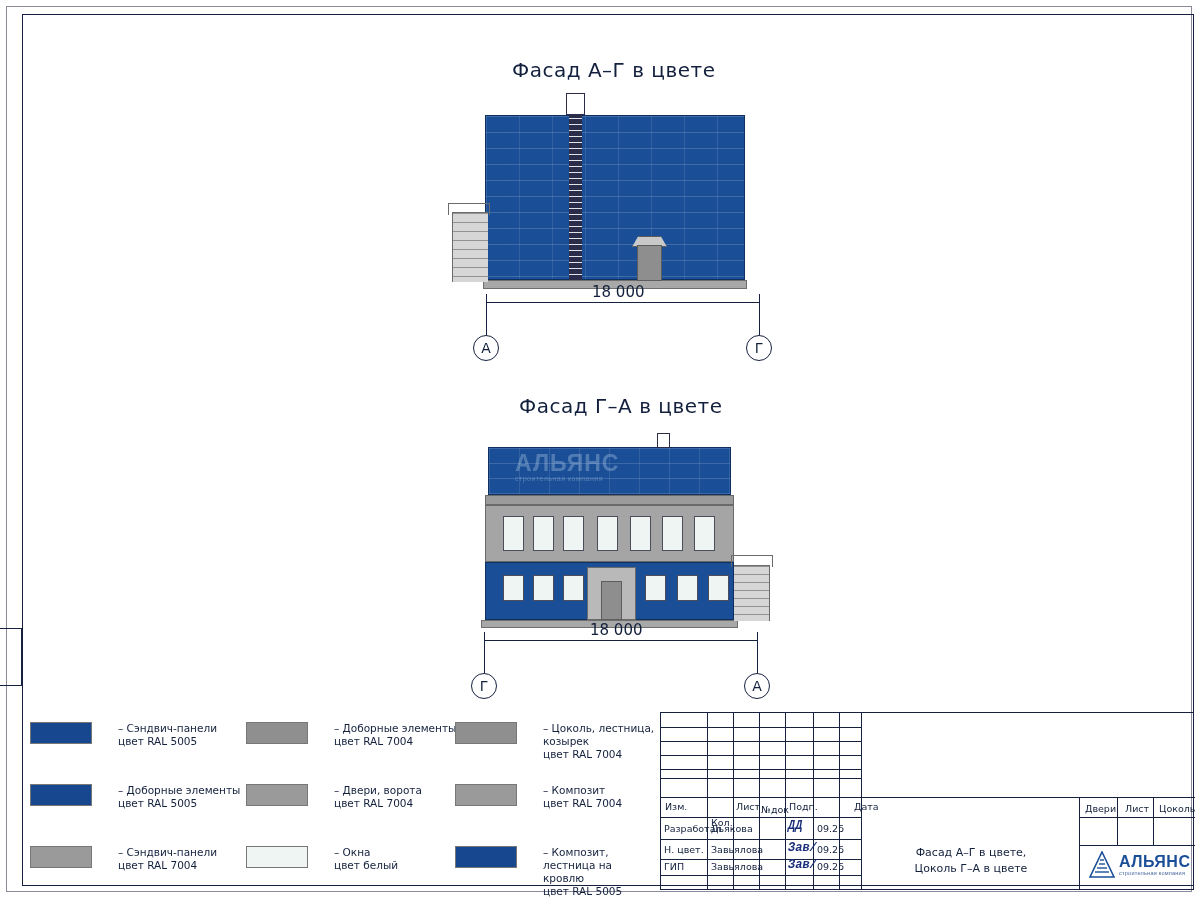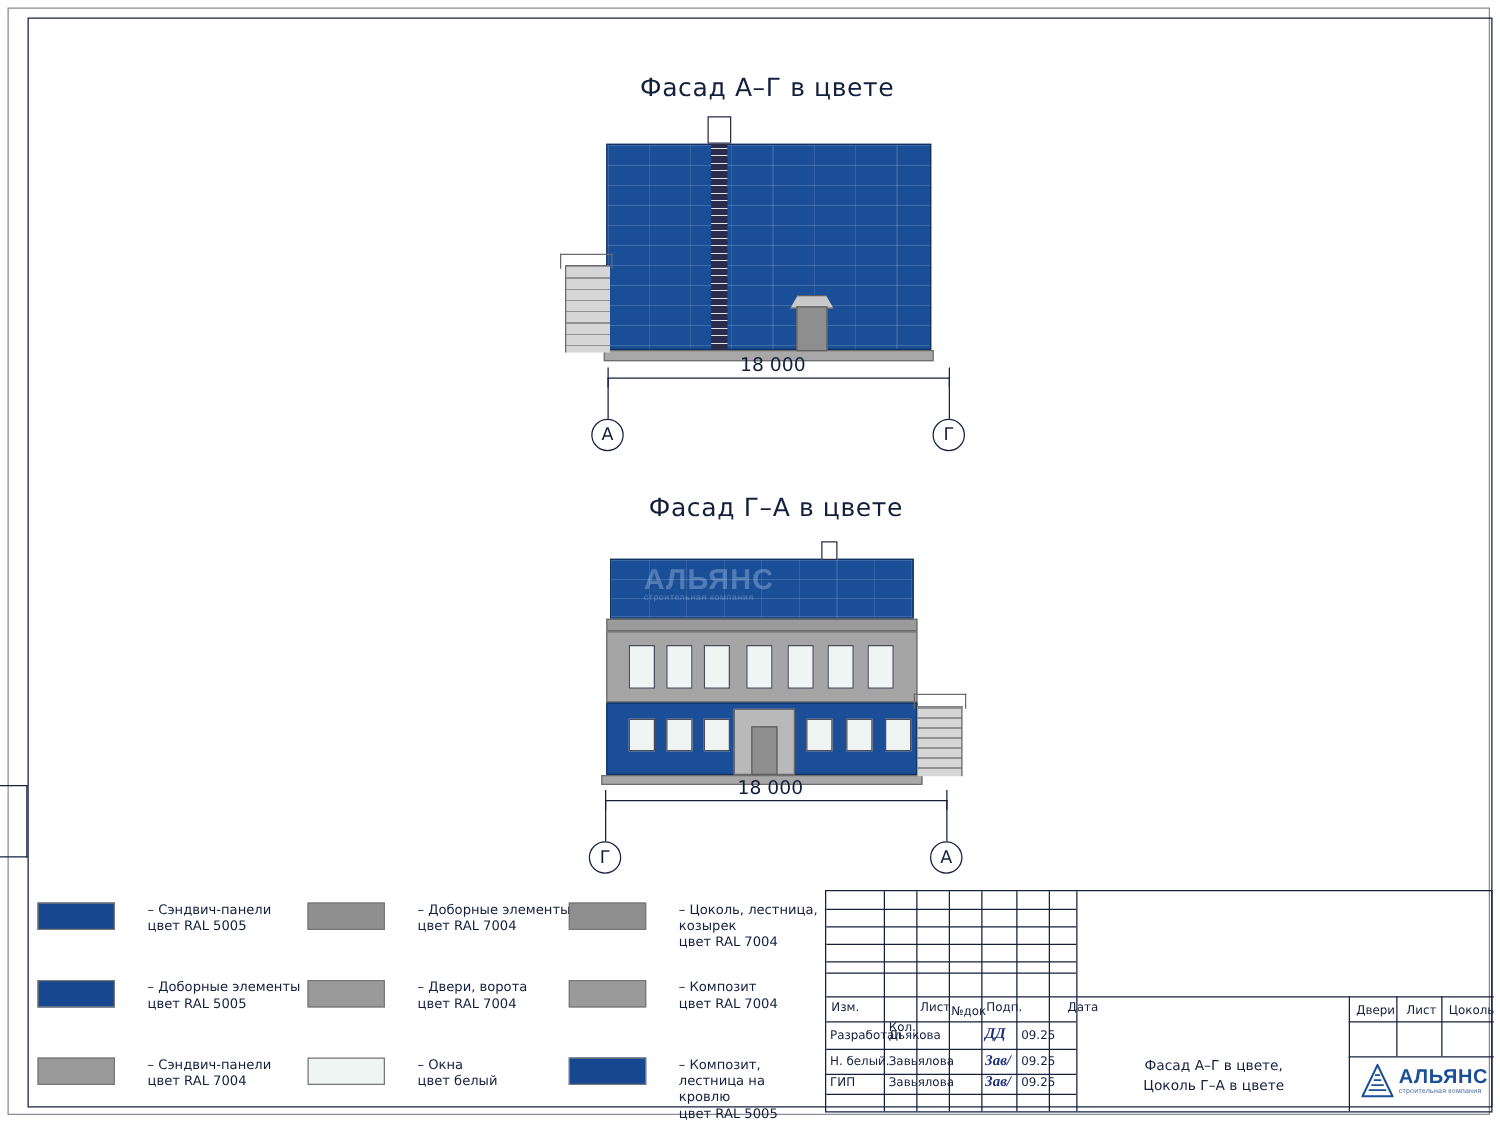--- a/index.html
+++ b/index.html
@@ -327,21 +327,21 @@
     color: #13203d;
     font-family: "DejaVu Sans", sans-serif;
     white-space: nowrap;
   }
   .tb-sign {
     position: absolute;
     font-size: 12px;
     font-style: italic;
     font-weight: bold;
     color: #1b2f7a;
-    font-family: Liberation Serif, serif;
+    font-family: Liberation Mono, monospace;
   }
   .tb-main-title {
     position: absolute;
     font-size: 11px;
     color: #13203d;
     text-align: center;
     line-height: 1.45;
     font-family: "DejaVu Sans", sans-serif;
   }
   .logo {
@@ -539,21 +539,21 @@
     <div class="tb-text" style="left:75px;  top:88px;">Лист</div>
     <div class="tb-text" style="left:100px; top:91px;">№док</div>
     <div class="tb-text" style="left:128px; top:88px;">Подп.</div>
     <div class="tb-text" style="left:156px; top:88px;margin-left:37px;">Дата</div>
 
     <div class="tb-text" style="left:3px;  top:110px;">Разработал</div>
     <div class="tb-text" style="left:50px; top:110px;">Дьякова</div>
     <div class="tb-sign" style="left:127px; top:106px;">ДД</div>
     <div class="tb-text" style="left:156px; top:110px;">09.25</div>
 
-    <div class="tb-text" style="left:3px;  top:131px;">Н. белый.</div>
+    <div class="tb-text" style="left:3px;  top:131px;">Н. цвет.</div>
     <div class="tb-text" style="left:50px; top:131px;">Завьялова</div>
     <div class="tb-sign" style="left:127px; top:128px;">Зав/</div>
     <div class="tb-text" style="left:156px; top:131px;">09.25</div>
 
     <div class="tb-text" style="left:3px;  top:148px;">ГИП</div>
     <div class="tb-text" style="left:50px; top:148px;">Завьялова</div>
     <div class="tb-sign" style="left:127px; top:145px;">Зав/</div>
     <div class="tb-text" style="left:156px; top:148px;">09.25</div>
 
     <div class="tb-text" style="left:424px; top:90px;">Двери</div>

